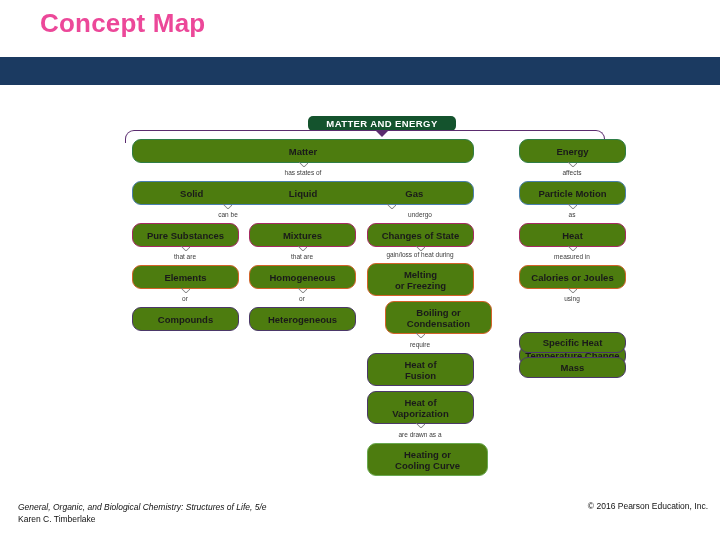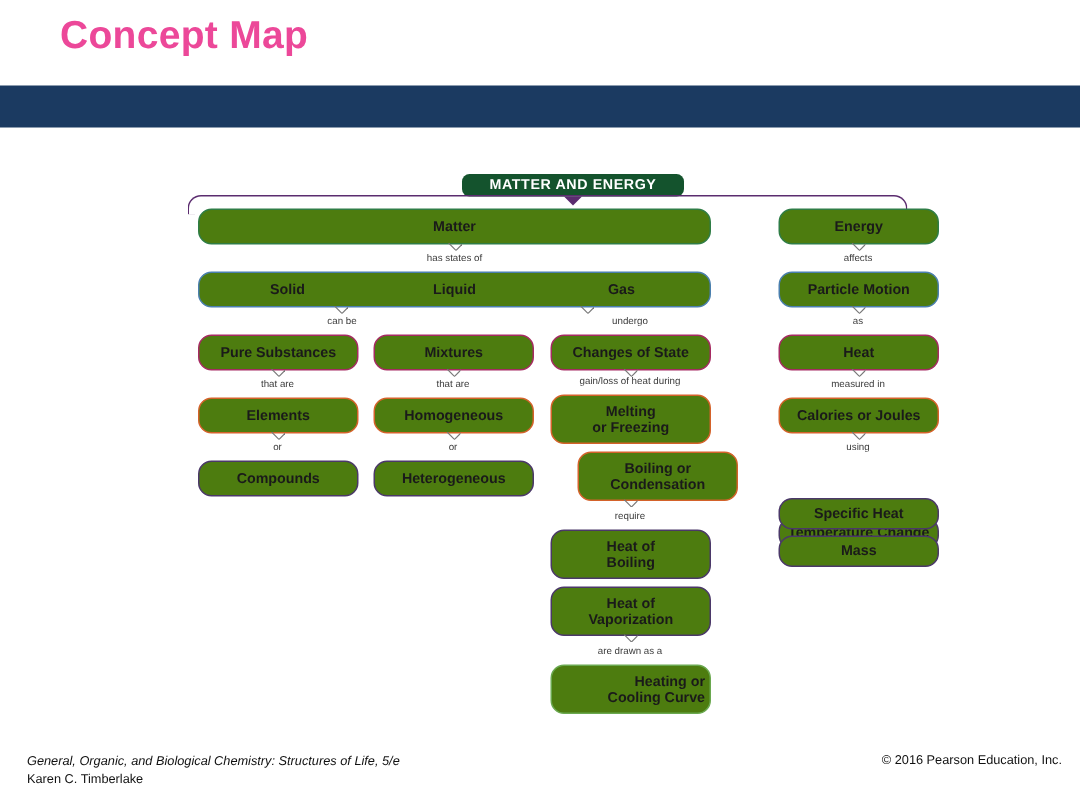--- a/index.html
+++ b/index.html
@@ -235,28 +235,28 @@
         <span>Temperature Change</span>
       </div>
       <div class="node multi" style="left: 519px; top: 247px; width: 107px; height: 21px; border-color: rgb(75, 56, 105);">
         <span>Specific Heat</span>
       </div>
       <div class="node multi" style="left: 519px; top: 272px; width: 107px; height: 21px; border-color: rgb(75, 56, 105);">
         <span>Mass</span>
       </div>
       <div class="node multi" style="left: 367px; top: 268px; width: 107px; height: 33px; border-color: rgb(75, 56, 105);">
         <span>Heat of</span>
-        <span>Boiling</span>
+        <span>Fusion</span>
       </div>
       <div class="node multi" style="left: 367px; top: 306px; width: 107px; height: 33px; border-color: rgb(75, 56, 105);">
         <span>Heat of</span>
         <span>Vaporization</span>
       </div>
       <div class="notch" style="left: 416px; top: 338px;"></div>
-      <div class="node multi" style="left: 367px; top: 358px; width: 107px; height: 33px; border-color: rgb(106, 168, 79); align-items: flex-end;">
+      <div class="node multi" style="left: 367px; top: 358px; width: 121px; height: 33px; border-color: rgb(106, 168, 79);">
         <span>Heating or</span>
         <span>Cooling Curve</span>
       </div>
     </div>
   <div id="connectors-layer">
       <div class="conn" style="left: 303px; top: 84px; transform: translateX(-50%);">has states of</div>
       <div class="conn" style="left: 572px; top: 84px; transform: translateX(-50%);">affects</div>
       <div class="conn" style="left: 228px; top: 126px; transform: translateX(-50%);">can be</div>
       <div class="conn" style="left: 420px; top: 126px; transform: translateX(-50%);">undergo</div>
       <div class="conn" style="left: 572px; top: 126px; transform: translateX(-50%);">as</div>

